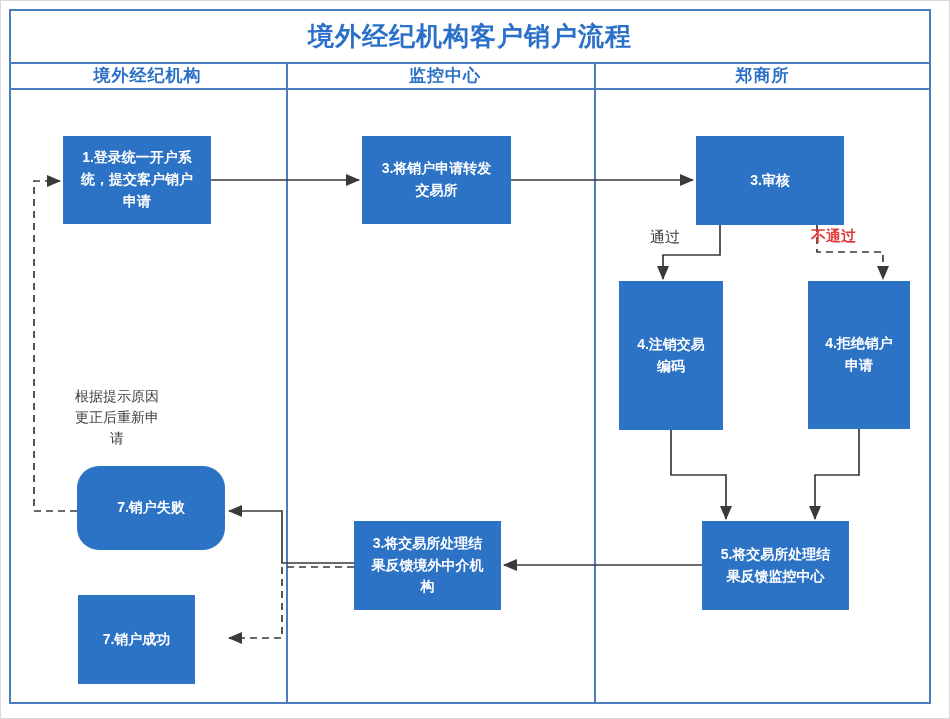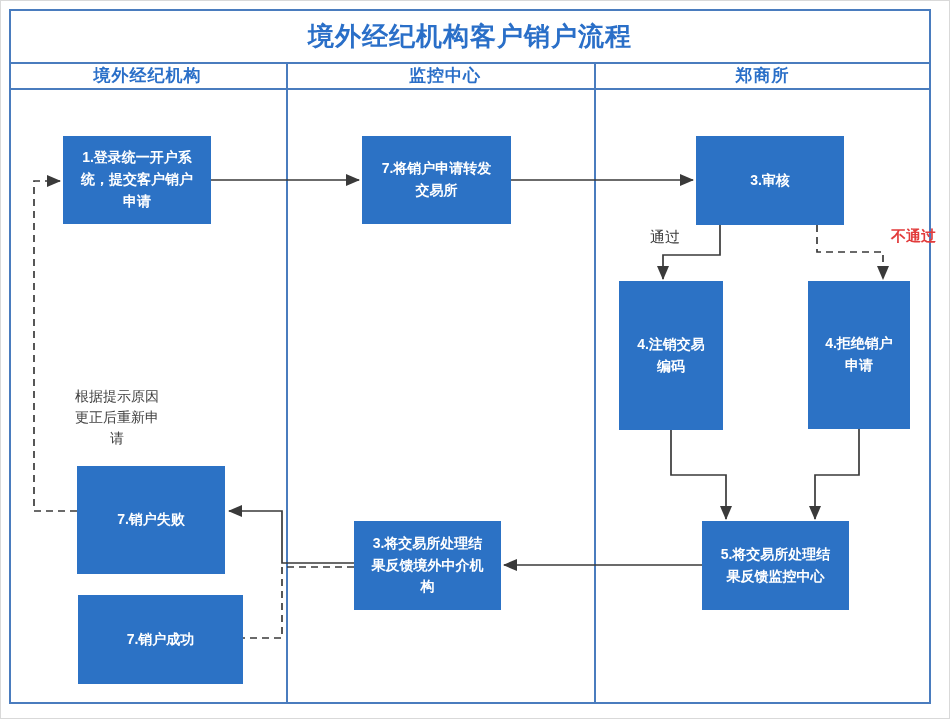--- a/index.html
+++ b/index.html
@@ -69,34 +69,34 @@
       <path d="M701,564 L503,564" marker-end="url(#arrow)"></path>
       <path d="M353,562 L281,562 L281,510 L228,510" marker-end="url(#arrow)"></path>
       <path d="M353,566 L281,566 L281,637 L228,637" stroke-dasharray="7,5" marker-end="url(#arrow)"></path>
       <path d="M76,510 L33,510 L33,180 L59,180" stroke-dasharray="7,5" marker-end="url(#arrow)"></path>
     </g>
   </svg>
 
   <div class="node" style="left:62px;top:135px;width:148px;height:88px;">1.登录统一开户系
 统，提交客户销户
 申请</div>
-  <div class="node" style="left:361px;top:135px;width:149px;height:88px;">7.将销户申请转发
+  <div class="node" style="left:361px;top:135px;width:149px;height:88px;">3.将销户申请转发
 交易所</div>
   <div class="node" style="left:695px;top:135px;width:148px;height:89px;">3.审核</div>
   <div class="node" style="left:618px;top:280px;width:104px;height:149px;">4.注销交易
 编码</div>
   <div class="node" style="left:807px;top:280px;width:102px;height:148px;">4.拒绝销户
 申请</div>
   <div class="node" style="left:701px;top:520px;width:147px;height:89px;">5.将交易所处理结
 果反馈监控中心</div>
   <div class="node" style="left:353px;top:520px;width:147px;height:89px;">3.将交易所处理结
 果反馈境外中介机
 构</div>
-  <div class="node" style="left:76px;top:465px;width:148px;height:108px;">7.销户失败</div>
-  <div class="node" style="left:77px;top:594px;width:165px;height:89px;">7.销户成功</div>
+  <div class="node" style="left:76px;top:465px;width:148px;height:84px;border-radius:22px;">7.销户失败</div>
+  <div class="node" style="left:77px;top:594px;width:117px;height:89px;">7.销户成功</div>
 
   <div class="edge-label" style="left:649px;top:227px;">通过</div>
-  <div class="edge-label red" style="left:890px;top:226px;">不通过</div>
+  <div class="edge-label red" style="left:810px;top:226px;">不通过</div>
   <div class="note" style="left:36px;top:385px;width:96px;margin-left:32px;">根据提示原因
 更正后重新申
 请</div>
 
 </div>
 
 </body></html>

